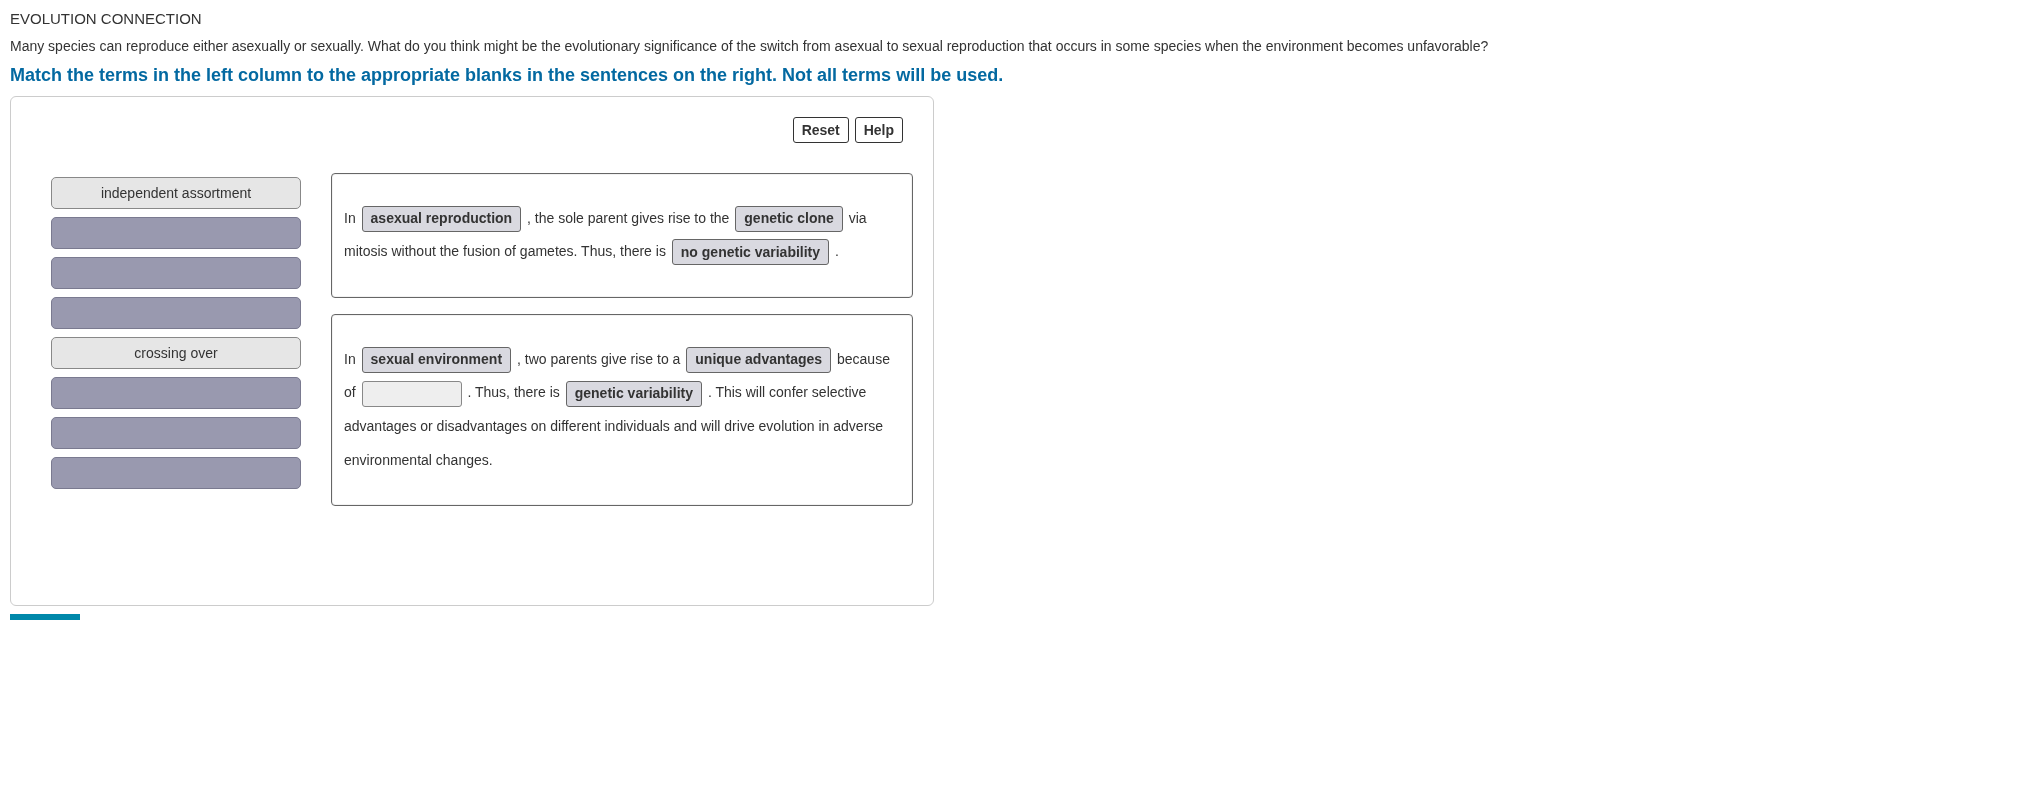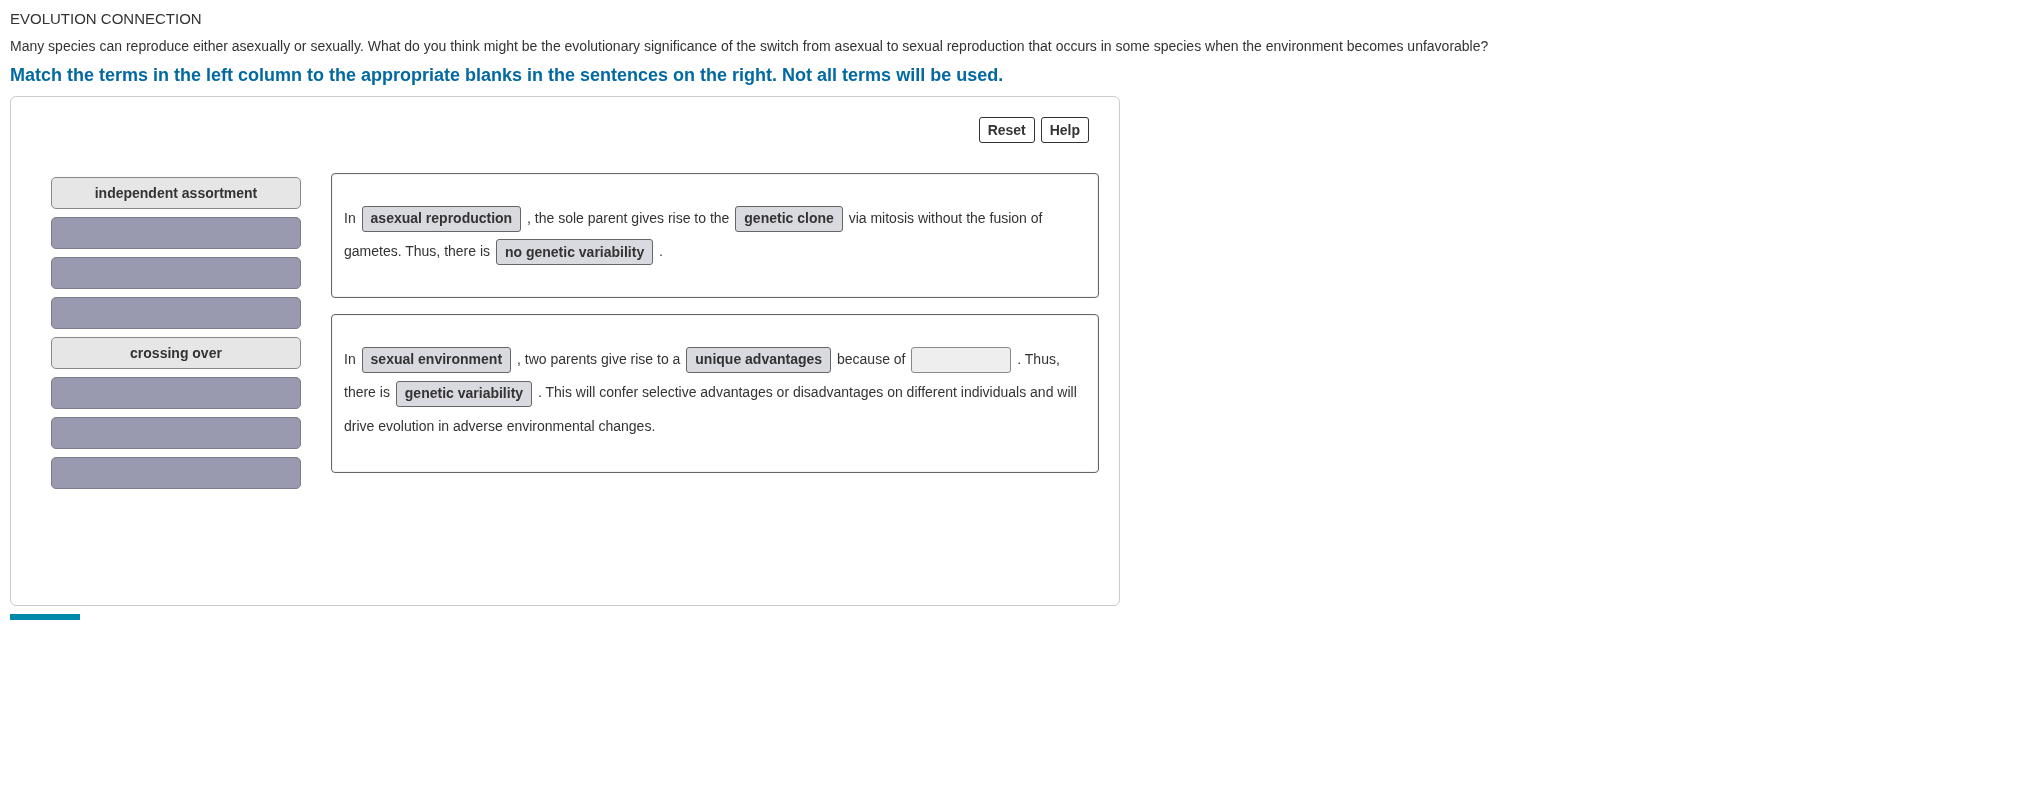--- a/index.html
+++ b/index.html
@@ -25,21 +25,21 @@
   .instruction {
     font-weight: bold;
     font-size: 18px;
     margin-bottom: 10px;
     color: #0369a1;
   }
   .activity-box {
     border: 1px solid #ccc;
     border-radius: 6px;
     padding: 20px;
-    width: 1110px;
+    width: 924px;
     box-sizing: border-box;
     position: relative;
     min-height: 510px;
   }
   .controls {
     text-align: right;
     margin-bottom: 30px;
     padding-right: 10px;
   }
   .btn {
@@ -67,21 +67,21 @@
     padding-top: 4px;
     padding-left: 20px;
   }
   .term {
     height: 32px;
     border: 1px solid #888;
     border-radius: 5px;
     display: flex;
     align-items: center;
     justify-content: center;
-    font-weight: bold;
+    font-weight: normal;
     font-size: 14px;
     color: #333;
     cursor: grab;
     box-sizing: border-box;
   }
   .term.available {
     background: #e6e6e6;
   }
   .term.used {
     background: #9999af;

